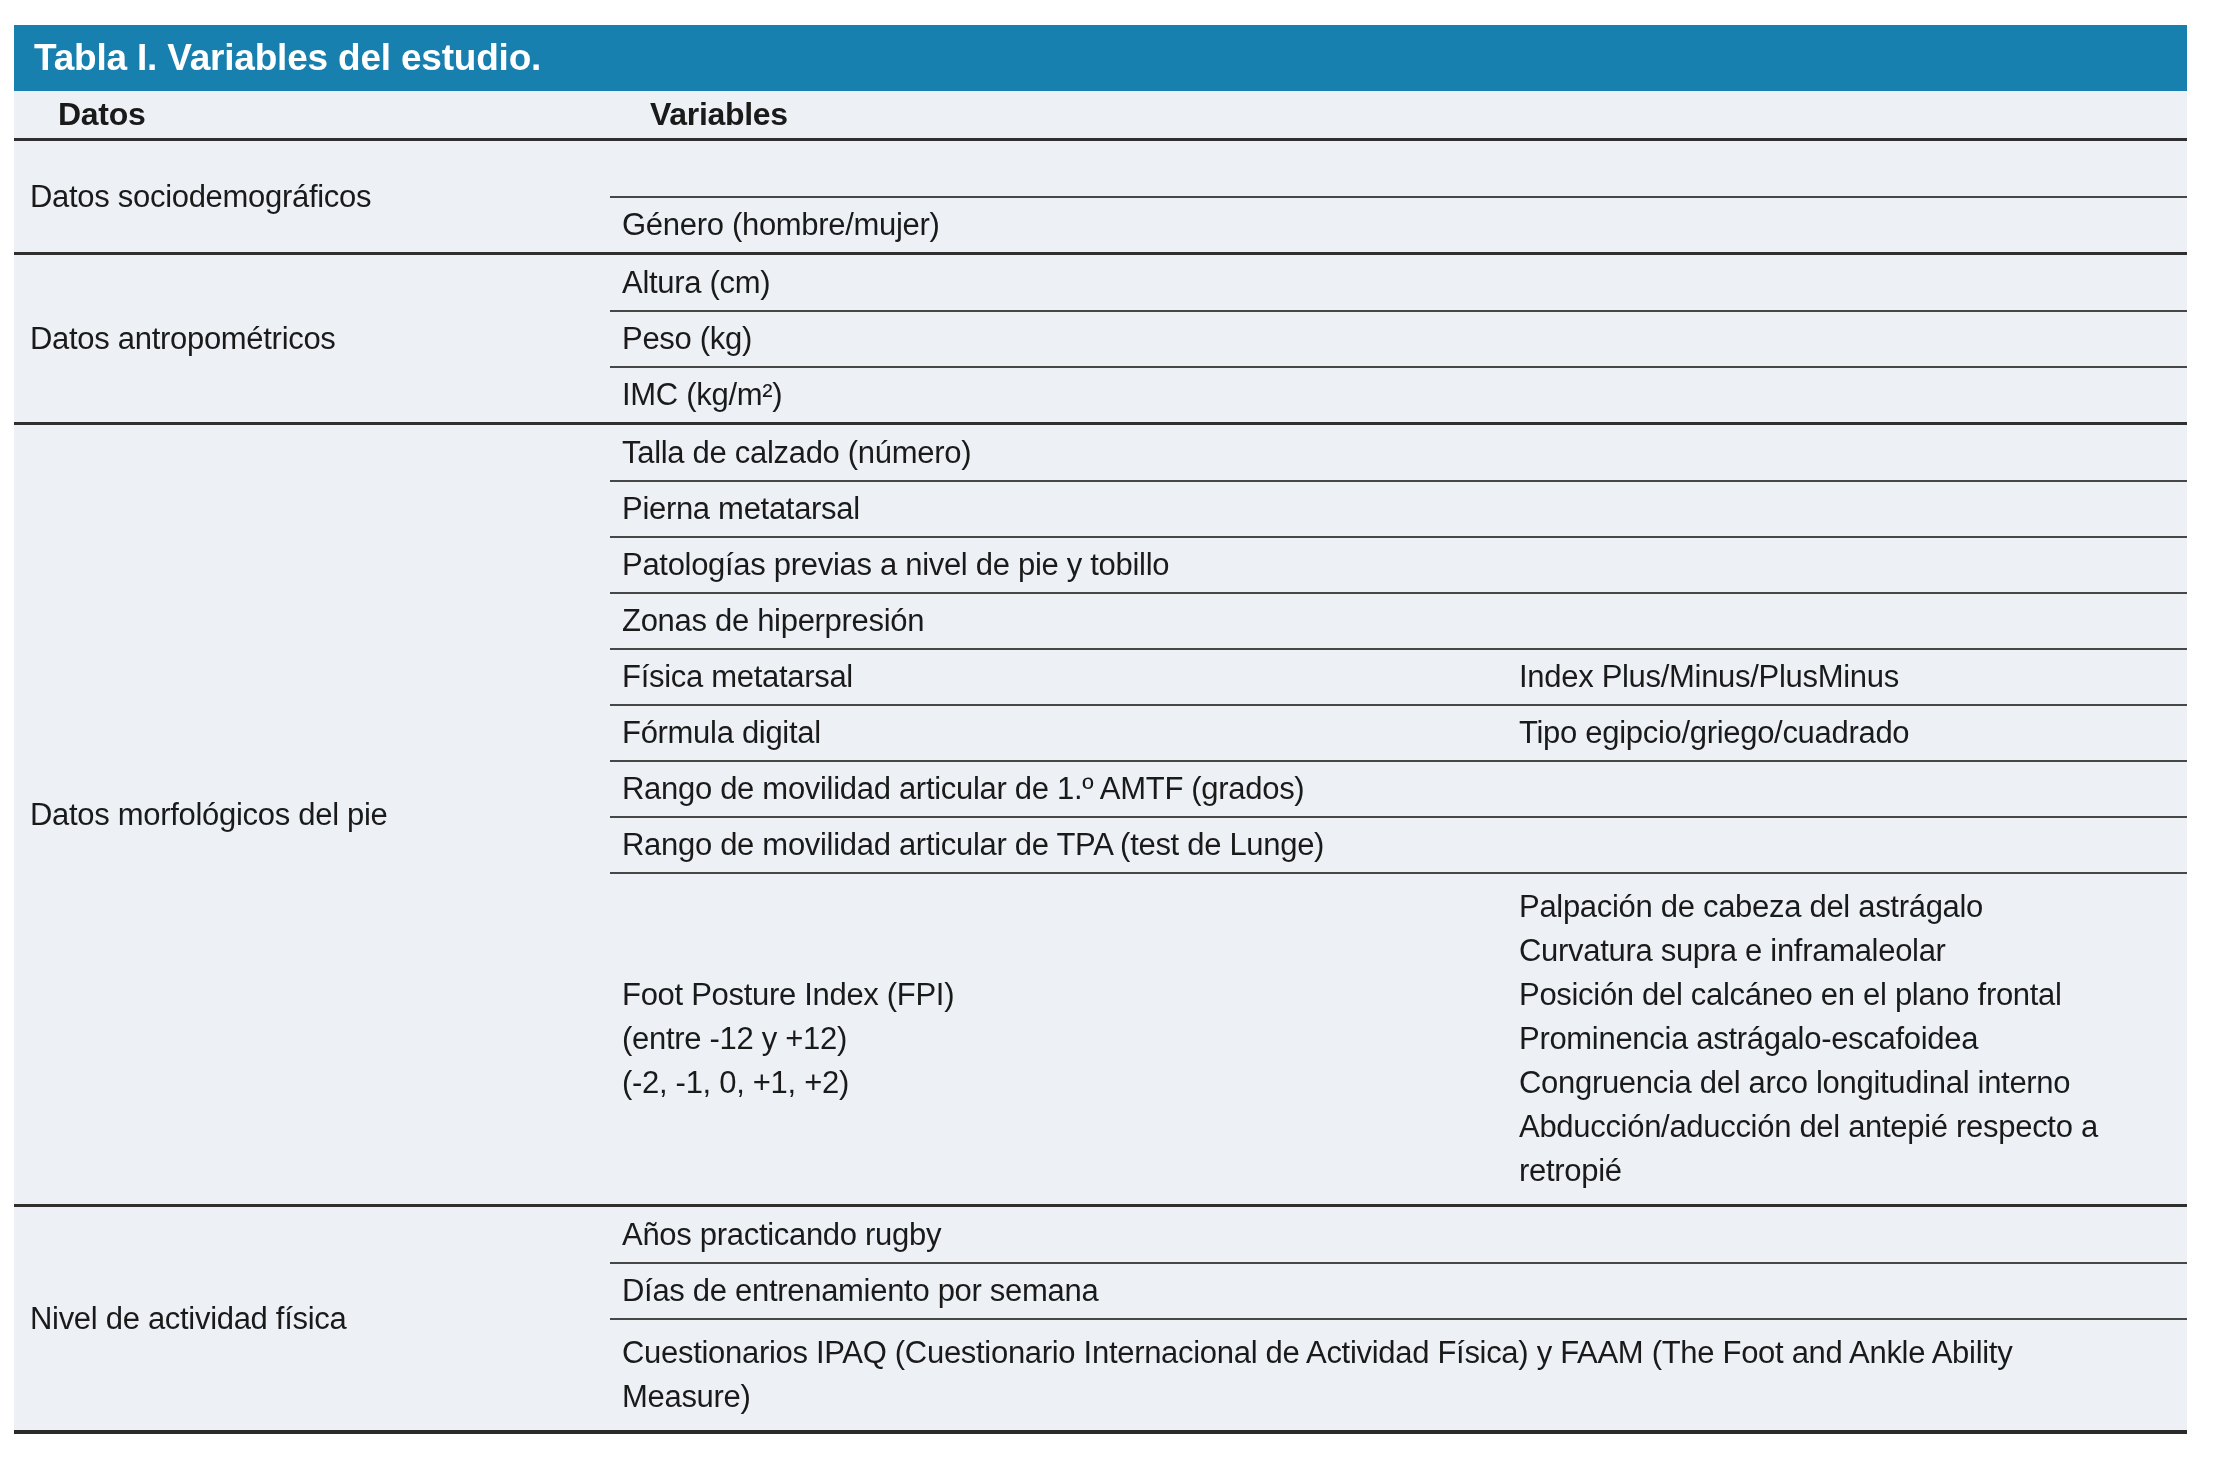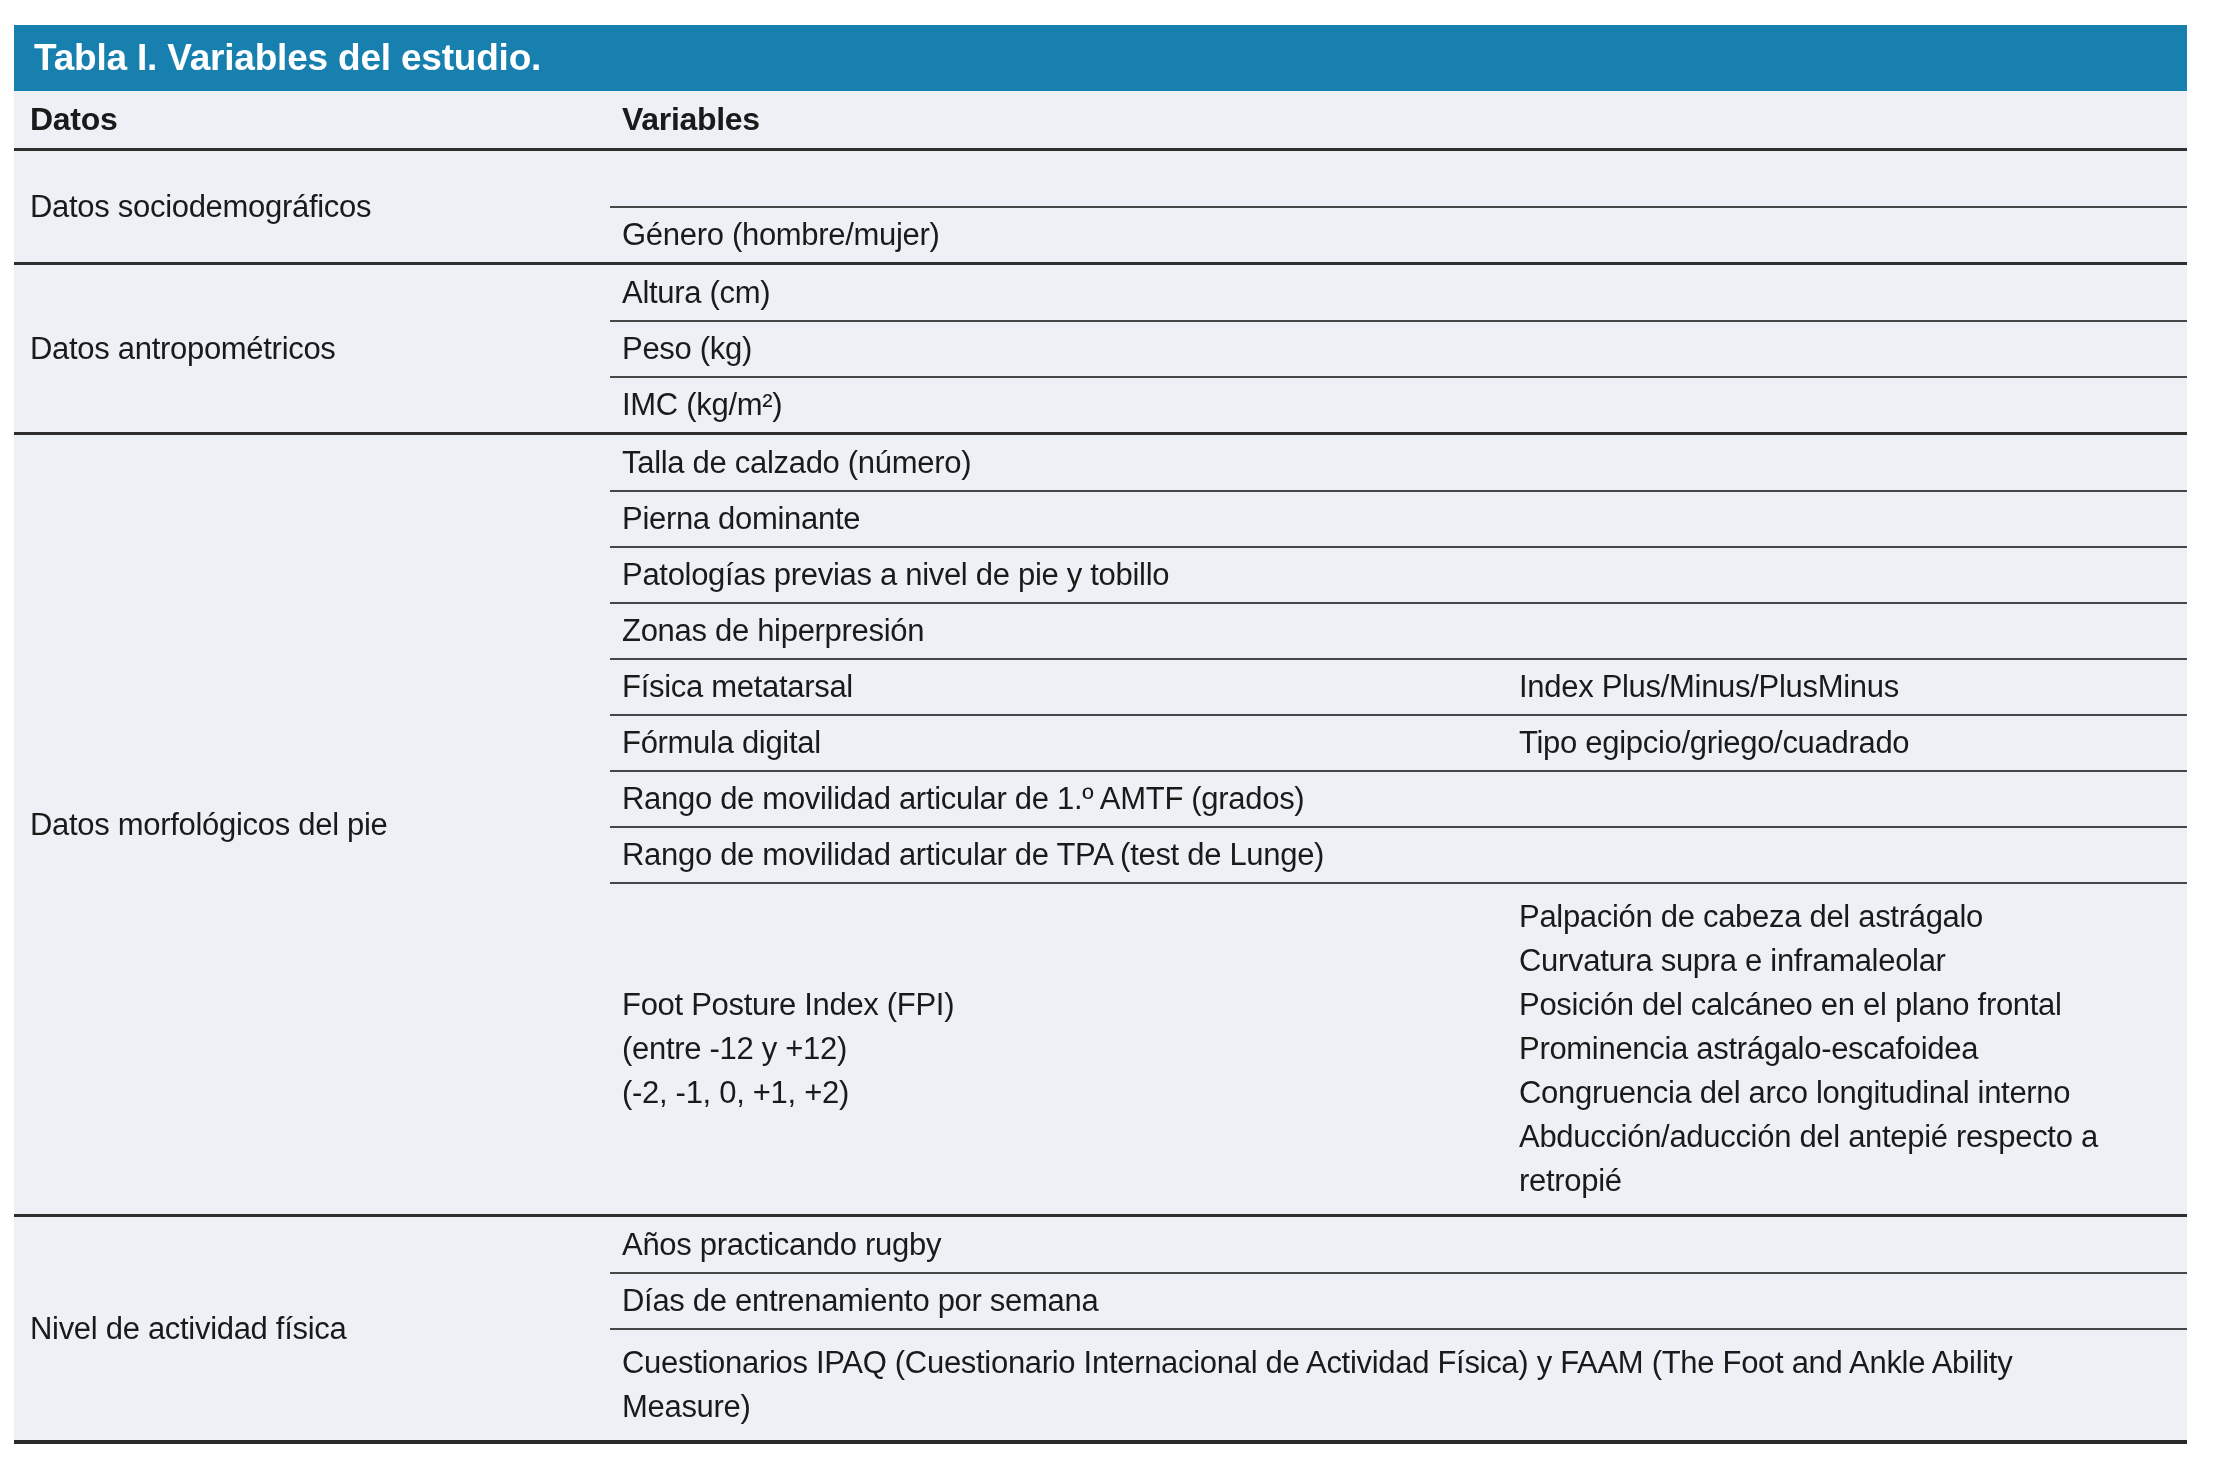--- a/index.html
+++ b/index.html
@@ -30,25 +30,26 @@
     color: #ffffff;
     display: flex;
     align-items: center;
     padding-left: 20px;
     font-size: 37px;
     font-weight: bold;
     letter-spacing: -0.2px;
   }
   .head-row {
     display: flex;
-    height: 60px;
+    height: 50px;
     align-items: center;
     border-bottom: 3px solid #2f2f2f;
     font-weight: bold;
     font-size: 32px;
+    padding-left: 28px;
   }
   .head-datos { width: 596px; padding-left: 16px; }
   .head-variables { flex: 1; padding-left: 12px; }
 
   .group { display: flex; }
   .group + .group { border-top: 3px solid #2f2f2f; }
   .group-label {
     width: 596px;
     display: flex;
     align-items: center;
@@ -119,21 +120,21 @@
     </div>
 
     <div class="group">
       <div class="group-label cell">Datos morfológicos del pie</div>
       <div class="rows">
         <div class="row">
           <div class="col-a cell">Talla de calzado (número)</div>
           <div class="col-b cell"></div>
         </div>
         <div class="row">
-          <div class="col-a cell">Pierna dominante</div>
+          <div class="col-a cell">Pierna metatarsal</div>
         </div>
         <div class="row">
           <div class="col-a cell">Patologías previas a nivel de pie y tobillo</div>
           <div class="col-b cell"></div>
         </div>
         <div class="row">
           <div class="col-a cell">Zonas de hiperpresión</div>
           <div class="col-b cell"></div>
         </div>
         <div class="row">

